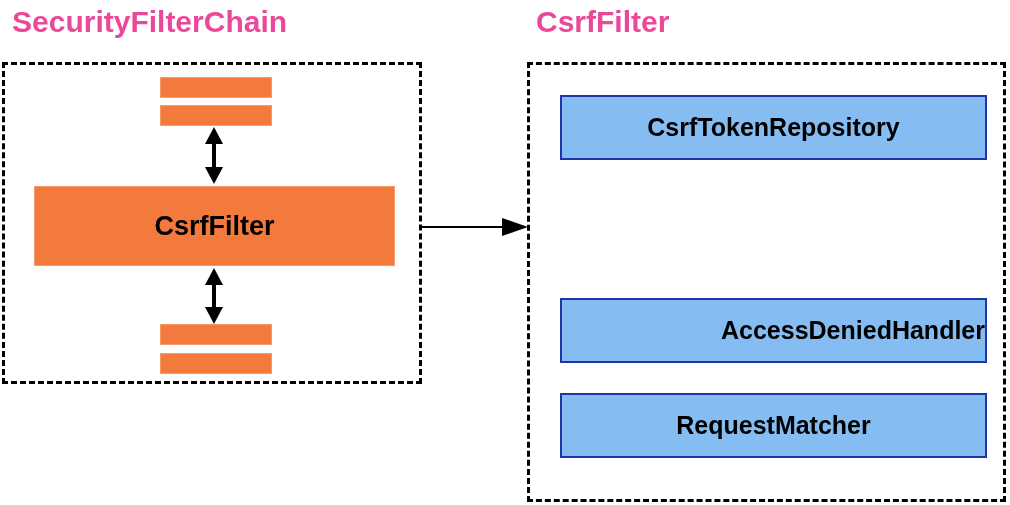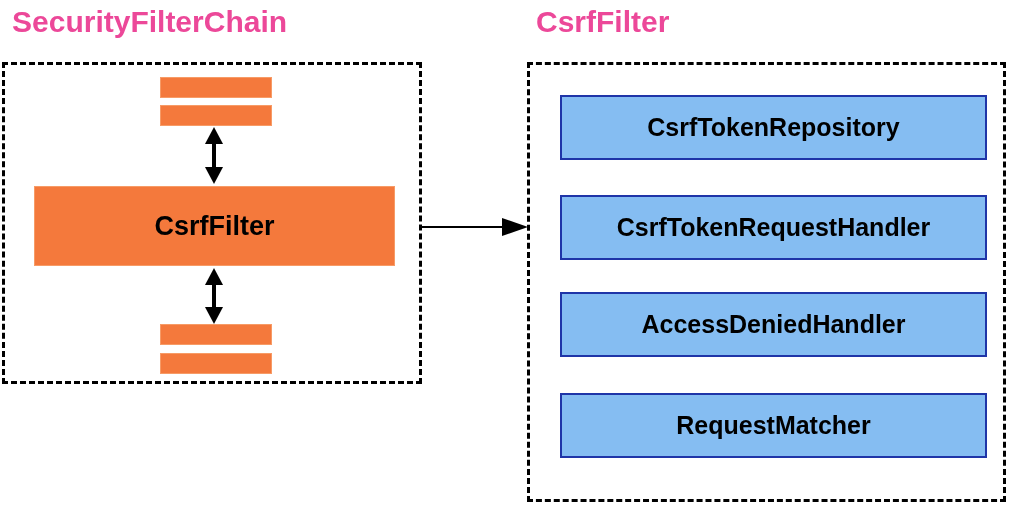--- a/index.html
+++ b/index.html
@@ -84,21 +84,21 @@
     display: flex;
     align-items: center;
     justify-content: center;
     font-size: 25px;
     font-weight: bold;
     color: #000000;
     white-space: nowrap;
   }
   .component-1 { top: 95px;  }
   .component-2 { top: 195px; }
-  .component-3 { top: 292px; }
+  .component-3 { top: 298px; justify-content: flex-end; }
   .component-4 { top: 393px; }
 
   .arrow-svg { position: absolute; display: block; }
   .arrow-v-top    { left: 202px; top: 127px; }
   .arrow-v-bottom { left: 202px; top: 268px; }
   .arrow-h        { left: 422px; top: 215px; }
 </style>
 </head>
 <body>
 
@@ -135,23 +135,20 @@
   <div class="filter-bar bar-bottom-2"></div>
 
   <svg class="arrow-svg arrow-h" width="106" height="24" viewBox="0 0 106 24">
     <line x1="0" y1="12" x2="84" y2="12" stroke="#000000" stroke-width="2"></line>
     <polygon points="106,12 80,3 80,21" fill="#000000"></polygon>
   </svg>
 
   <div class="shadowed component-box component-1">
     <span>CsrfTokenRepository</span>
   </div>
-  <div class="shadowed component-box component-2">
-    <span>CsrfTokenRequestHandler</span>
-  </div>
   <div class="shadowed component-box component-3">
     <span>AccessDeniedHandler</span>
   </div>
   <div class="shadowed component-box component-4">
     <span>RequestMatcher</span>
   </div>
 
 </div>
 
 </body></html>

